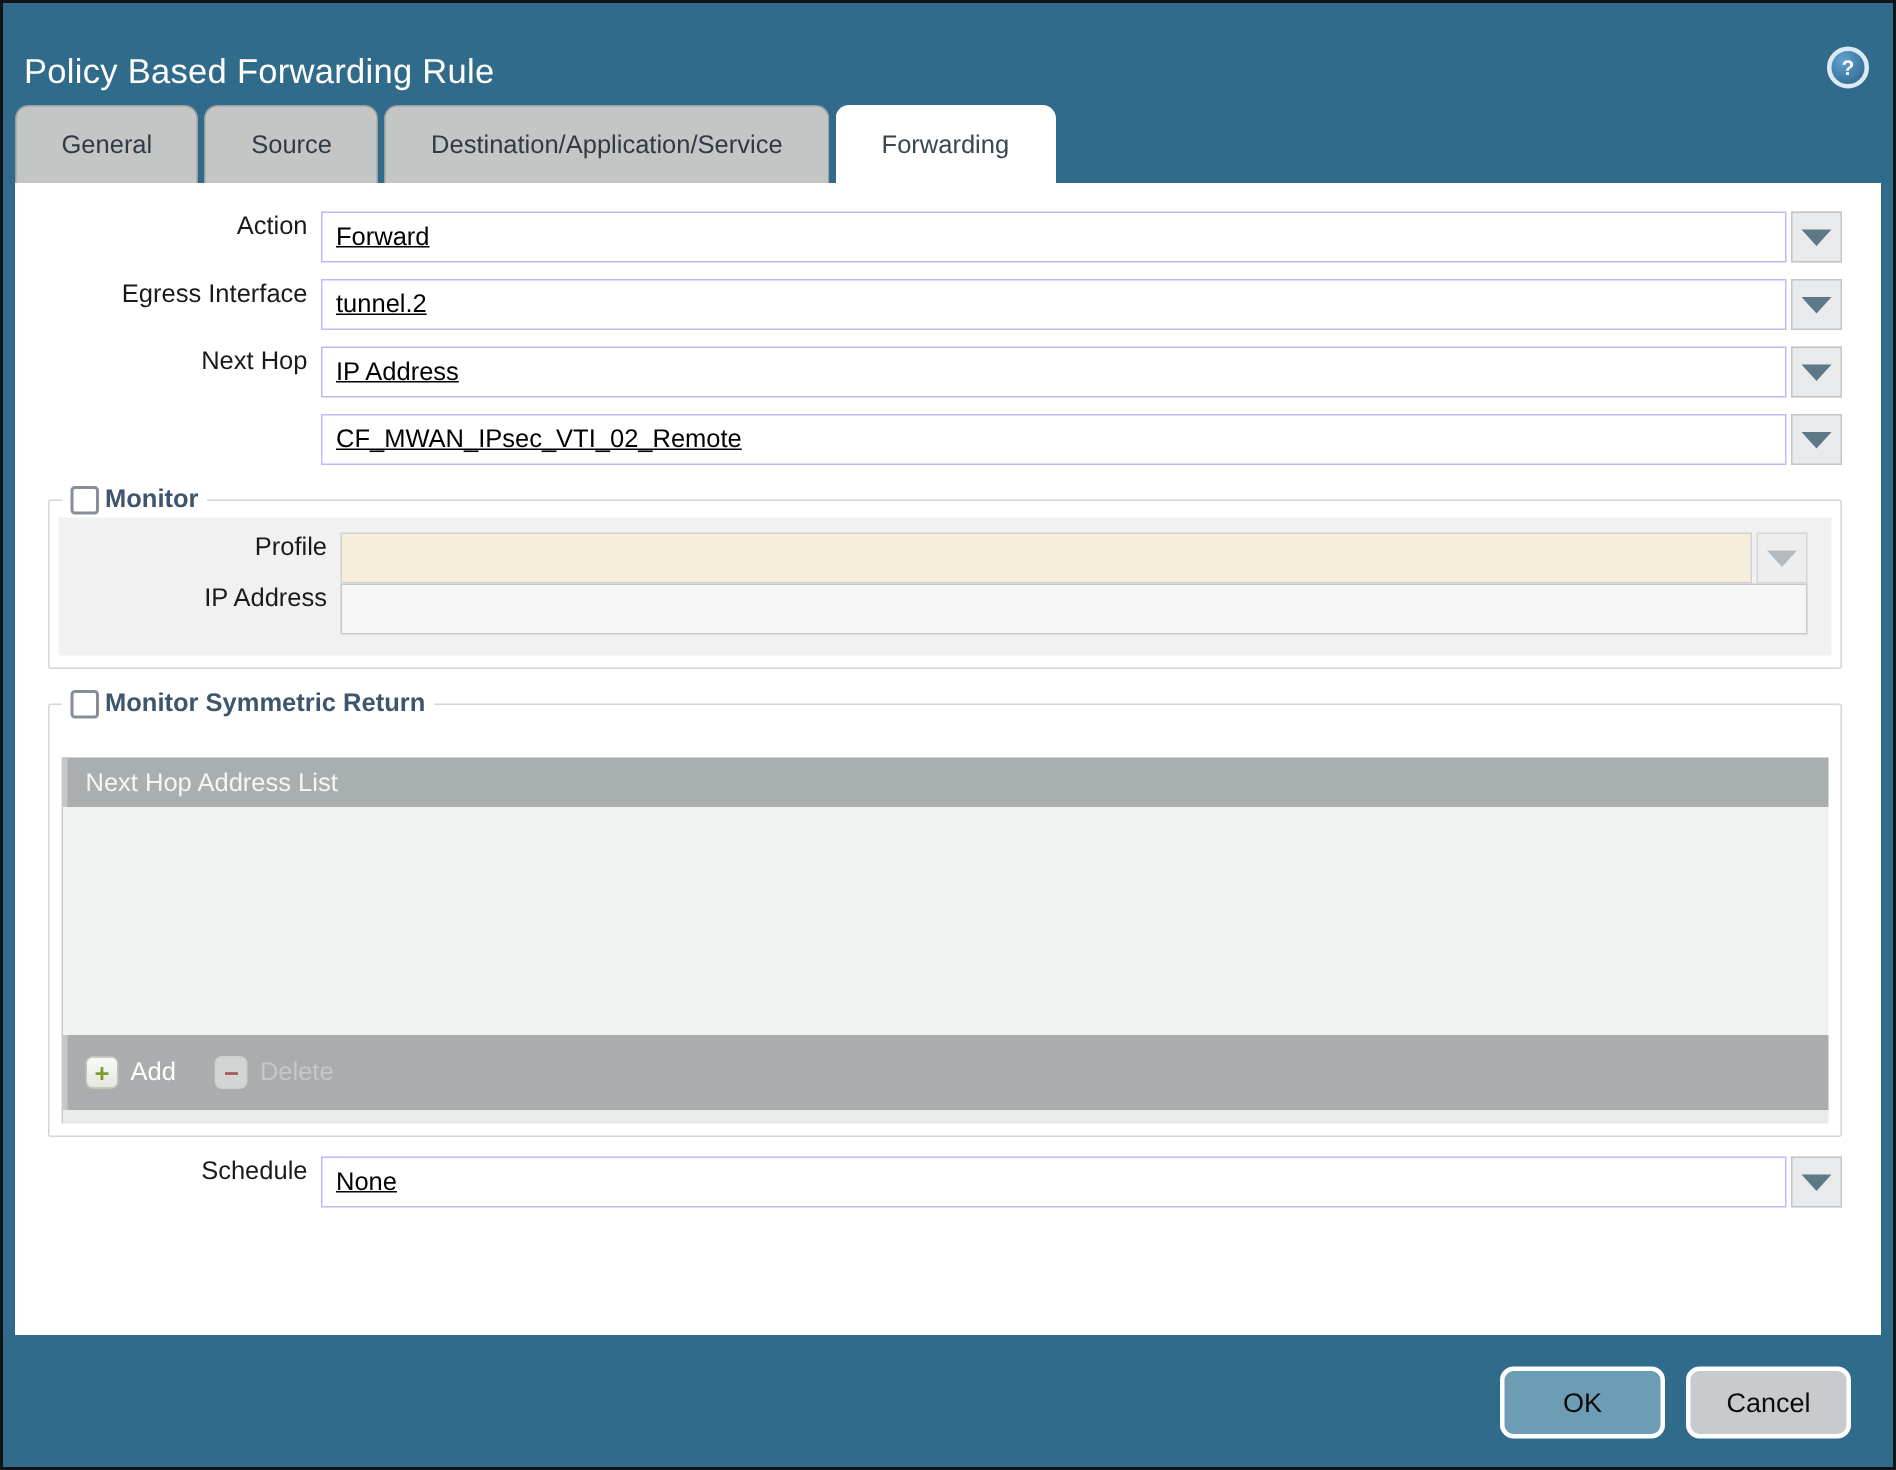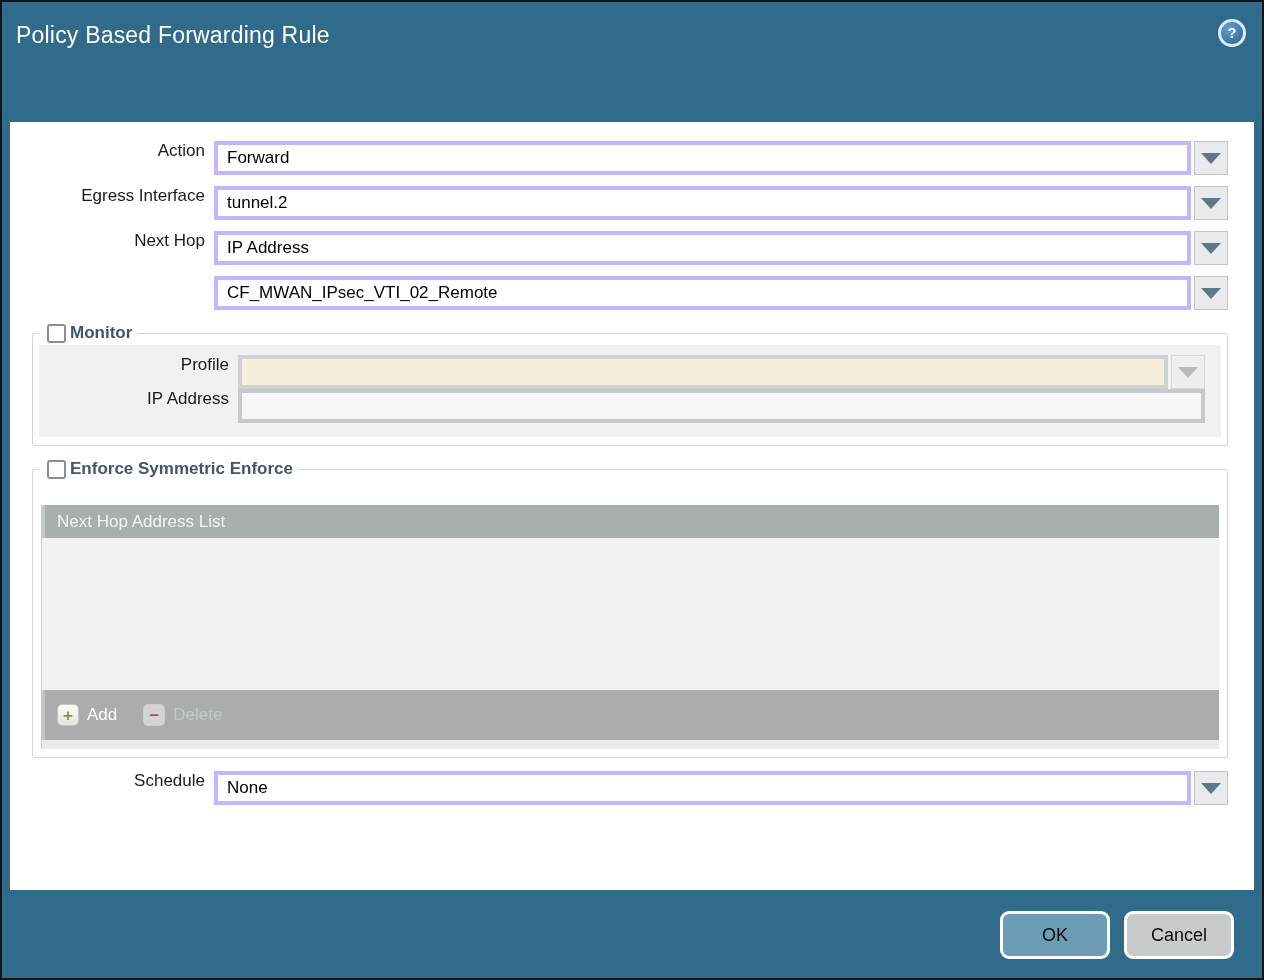--- a/index.html
+++ b/index.html
@@ -4,21 +4,21 @@
 <style>
   * { margin:0; padding:0; box-sizing:border-box; }
   html,body { width:1264px; height:980px; font-family:"Liberation Sans", sans-serif; }
 
   .dialog {
     position:relative; width:1264px; height:980px;
     background:#306b8c; border:2px solid #101416; overflow:hidden;
   }
 
   
-  .titlebar { position:absolute; top:0; left:0; right:0; height:68px; }
+  .titlebar { position:absolute; top:12px; left:0; right:0; height:68px; }
   .title {
     position:absolute; left:14px; top:20px;
     color:#ffffff; font-size:23px; font-weight:300; letter-spacing:.2px;
   }
   .help-icon {
     position:absolute; right:16px; top:17px; width:28px; height:28px;
     border-radius:50%; background:radial-gradient(circle at 35% 30%, #5fa3d0, #2a6087);
     border:3px solid #dcebf3; color:#ffffff; font-size:14px; font-weight:bold;
     display:flex; align-items:center; justify-content:center; cursor:pointer;
   }
@@ -41,23 +41,23 @@
   }
 
   .form-row { display:flex; align-items:flex-start; margin:11px 26px 0 0; }
   .form-row.first { margin-top:19px; }
   .form-label {
     width:204px; text-align:right; padding-right:9px;
     font-size:17px; color:#1a1a1a; flex:none; white-space:nowrap;
   }
   .combo { flex:1; display:flex; align-items:stretch; }
   .combo-value {
-    flex:1; height:34px; background:#ffffff; border:4px solid #c4b5fd;
+    flex:1; height:34px; background:#ffffff; border:1px solid #c4b5fd;
     font-size:17px; color:#000; padding:0 9px; font-family:"Liberation Sans",sans-serif;
-    outline:none; min-width:0;
+    outline:none; min-width:0;text-decoration:underline;
   }
   .dd-btn {
     width:34px; height:34px; margin-left:3px; flex:none;
     background:#e9eaeb; border:1px solid #c2c4c6;
     display:flex; align-items:center; justify-content:center; cursor:pointer;
   }
   .dd-arrow {
     width:0; height:0;
     border-left:10px solid transparent; border-right:10px solid transparent;
     border-top:11px solid #5d7886;
@@ -72,21 +72,21 @@
   }
   legend {
     display:flex; align-items:center; gap:4px; padding:0 6px; margin-left:2px;
   }
   .legend-title { font-size:17px; font-weight:bold; color:#3e566b; }
   .checkbox {
     width:19px; height:19px; background:#ffffff;
     border:2px solid #878e98; border-radius:3px; cursor:pointer; flex:none;
   }
 
-  .monitor-panel { background:#f1f1f2; padding:10px 8px 14px 11px; margin-top:2px; }
+  .monitor-panel { background:#f1f1f2; padding:10px 8px 14px 0; margin-top:2px; }
   .monitor-panel .form-label { width:188px; }
   .monitor-panel .form-row { margin-right:8px; margin-top:0; }
   .combo-value.profile { background:#f5eedb; border-color:#cfd2d4; }
   .sub-check-row { display:flex; align-items:center; gap:14px; margin:17px 0 0 212px; }
   .sub-checkbox {
     width:23px; height:23px; background:#fbfbfb; border:1px solid #c7cacc;
     border-radius:2px; cursor:default; flex:none;
   }
   .sub-check-label { font-size:17px; color:#8e9296; }
   .ip-row { margin-top:17px; }
@@ -135,20 +135,26 @@
 </head>
 <body>
 
 <div class="dialog">
 
   <div class="titlebar">
     <div class="title">Policy Based Forwarding Rule</div>
     <div class="help-icon">?</div>
   </div>
 
+  <div class="tabs">
+    <div class="tab">General</div>
+    <div class="tab">Source</div>
+    <div class="tab">Destination/Application/Service</div>
+    <div class="tab active">Forwarding</div>
+  </div>
 
   <div class="content">
 
     <div class="form-row first">
       <div class="form-label">Action</div>
       <div class="combo">
         <input class="combo-value" value="Forward" style="">
         <div class="dd-btn">
           <div class="dd-arrow"></div>
         </div>
@@ -205,21 +211,21 @@
           <div class="combo">
             <input class="combo-value disabled-ip" disabled="" value="" style="">
           </div>
         </div>
       </div>
     </fieldset>
 
     <fieldset>
       <legend>
         <div class="checkbox"></div>
-        <div class="legend-title">Enforce Symmetric Enforce</div>
+        <div class="legend-title">Monitor Symmetric Return</div>
       </legend>
       <div class="nh-table">
         <div class="nh-header">Next Hop Address List</div>
         <div class="nh-body"></div>
         <div class="nh-footer">
           <div class="tbl-btn">
             <div class="mini-icon add-icon">+</div>
             <div class="tbl-label-add">Add</div>
           </div>
           <div class="tbl-btn disabled">

